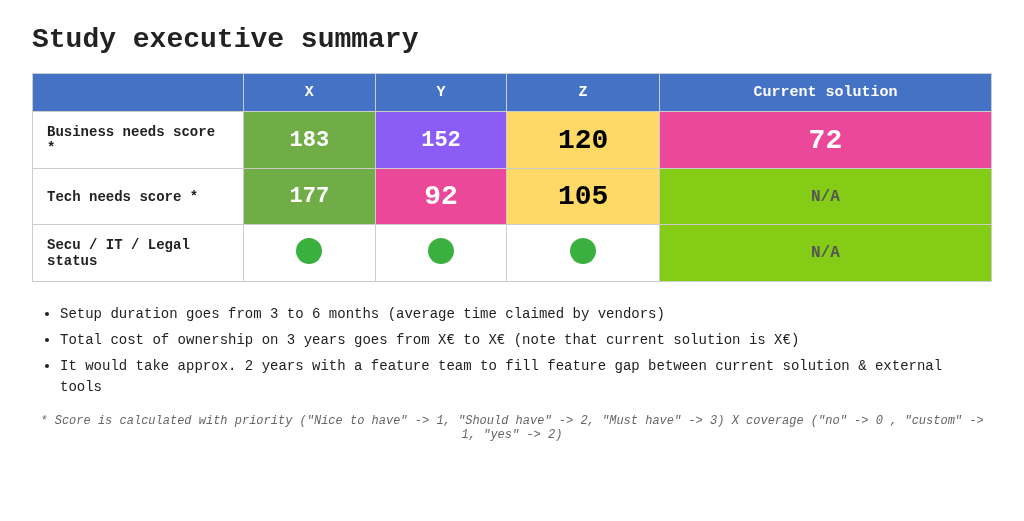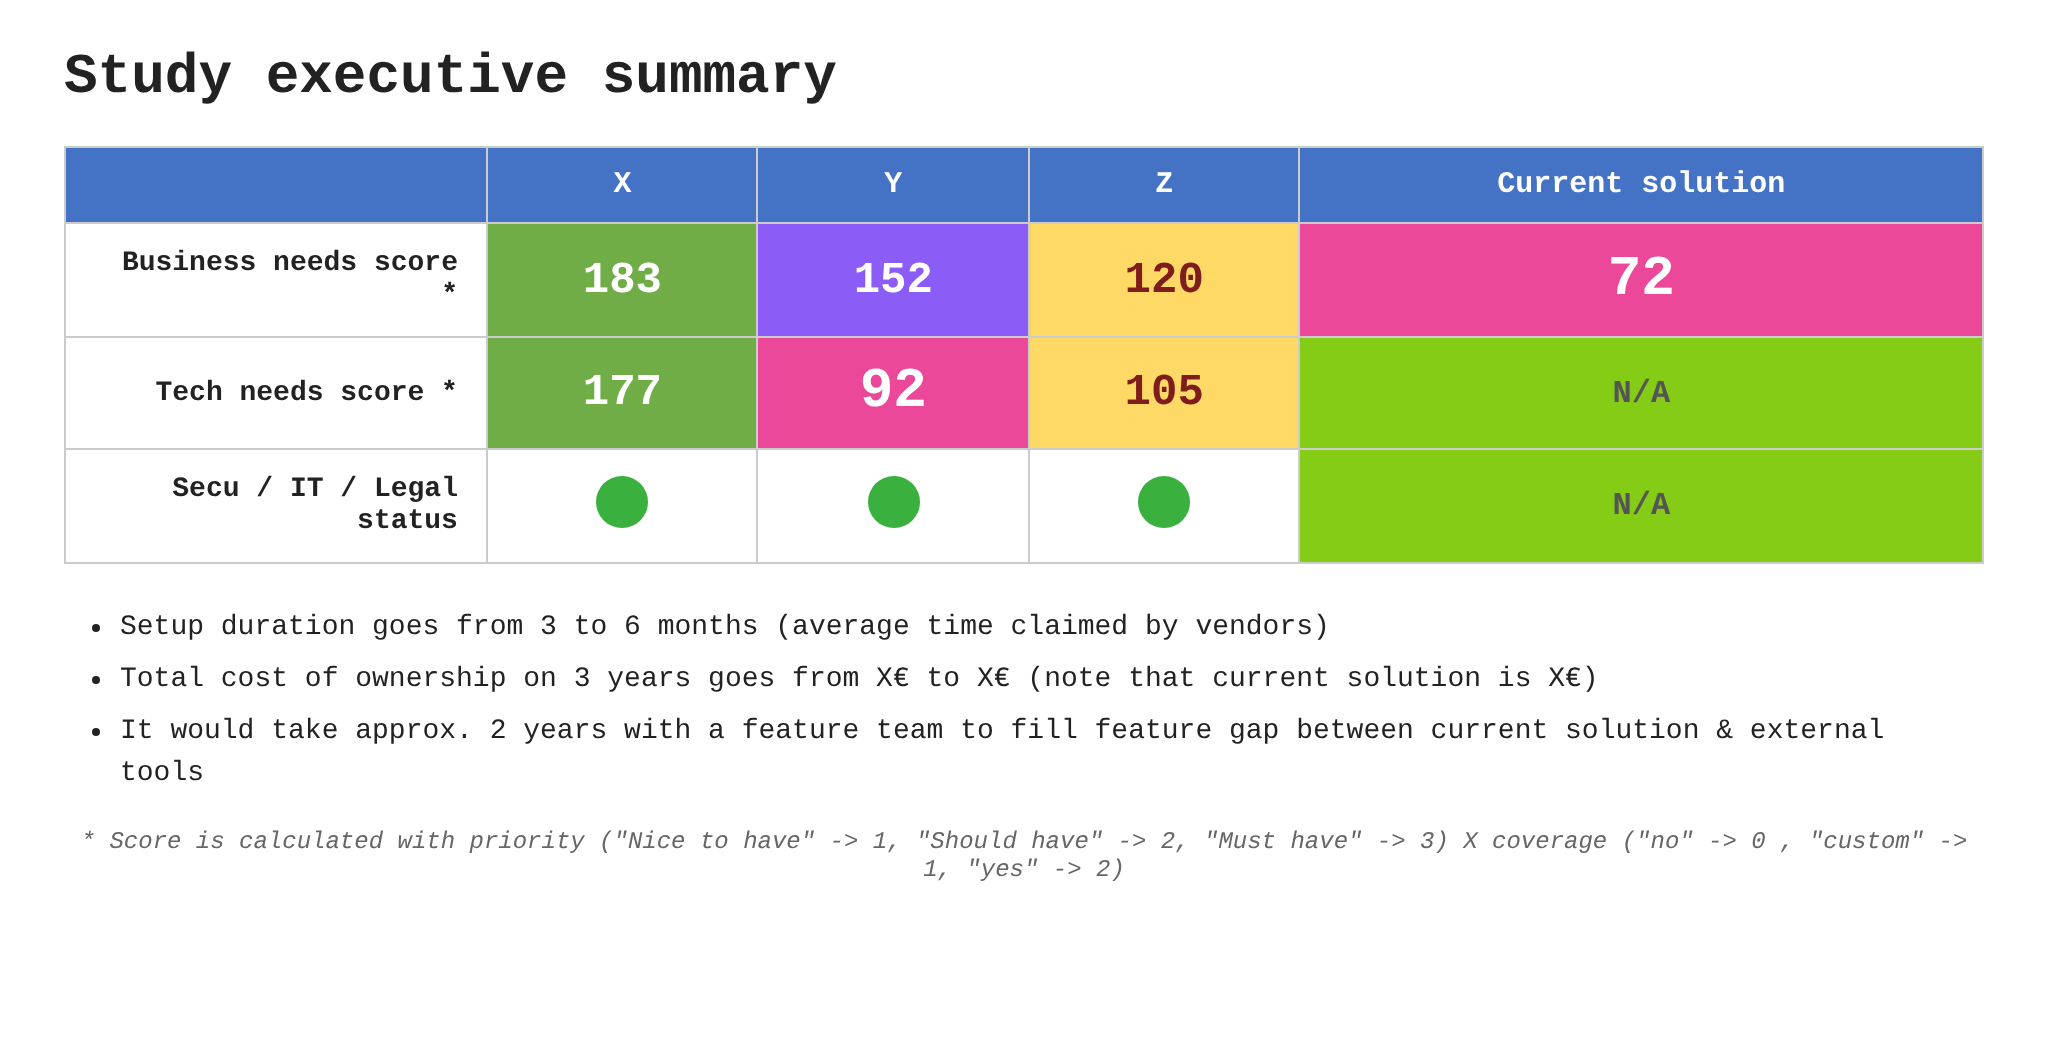--- a/index.html
+++ b/index.html
@@ -33,28 +33,28 @@
       background: #4472c4;
     }
     tbody td {
       border: 1px solid #ccc;
       padding: 12px 14px;
       font-size: 14px;
       vertical-align: middle;
       text-align: center;
     }
     tbody td.row-label {
-      text-align: right;
+      text-align: left;
       font-weight: 600;
       color: #222;
       background: #fff;
     }
     .green-dark { background: #70ad47; color: #fff; font-size: 22px; font-weight: 600; margin-left: 17px; }
     .green-light { background: #8b5cf6; color: #fff; font-size: 22px; font-weight: 600; }
-    .yellow { background: #ffd966; color: #7f1d1d; font-size: 22px; font-weight: 600; }
+    .yellow { background: #ffd966; color: #000000; font-size: 28px; font-weight: 600; }
     .red { background: #ec4899; color: #fff; font-size: 28px; font-weight: 600; }
     .na { background: #84cc16; color: #555; font-size: 16px; font-weight: 600; margin-left: 12px; }
     .circle-green {
       display: inline-block;
       width: 26px;
       height: 26px;
       border-radius: 50%;
       background: #3ab03e;
     }
     .bullet-section {

